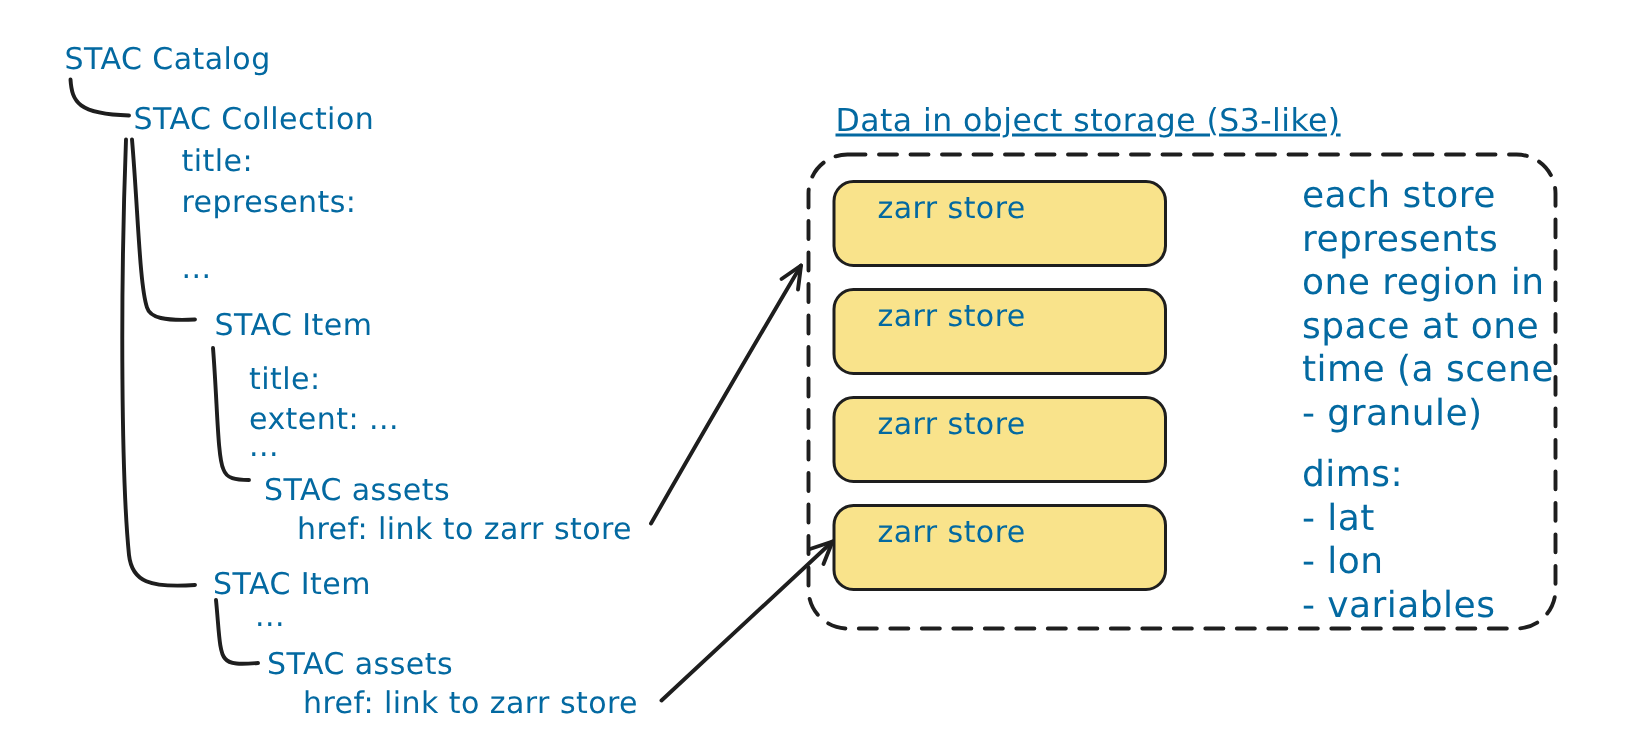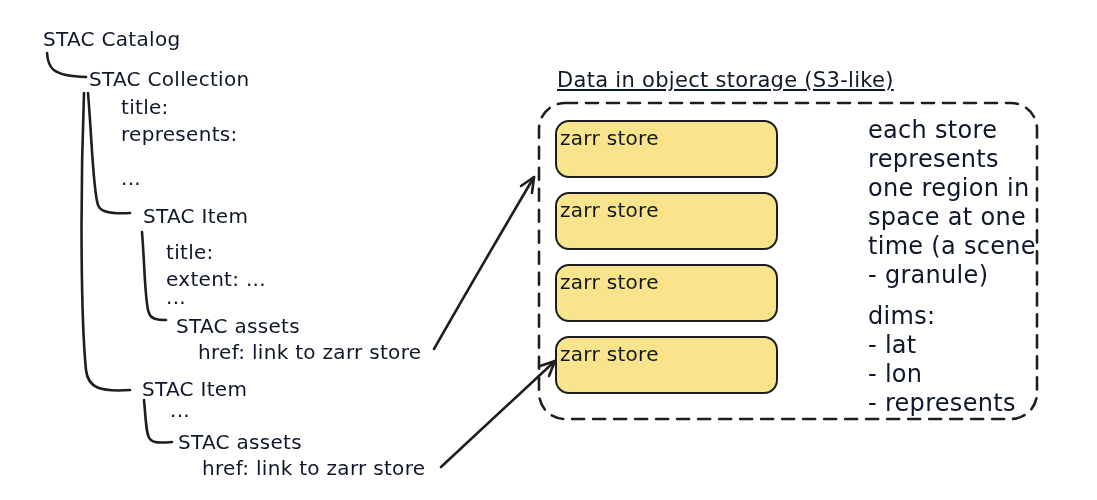--- a/index.html
+++ b/index.html
@@ -1,35 +1,35 @@
 <!DOCTYPE html>
 <html><head>
 <meta charset="utf-8">
 <style>
   html,body { margin:0; padding:0; background:#ffffff; }
   .canvas {
     position:relative; width:1097px; height:500px;
     background:#fff; overflow:hidden;
     font-family:"DejaVu Sans", sans-serif;
-    color:#0f172a;
+    color:#0369a1;
   }
   svg.strokes { position:absolute; left:0; top:0; pointer-events:none; }
   .t {
     position:absolute; font-size:20px; line-height:24px;
     white-space:nowrap; letter-spacing:0.3px;
   }
   .storage-title { font-size:21px; }
   .note {
     position:absolute; font-size:24px; line-height:29px;
     white-space:pre-line; letter-spacing:0.3px;
   }
   .zarr-box {
     position:absolute; left:555px; width:223px; height:58px;
     background:#f9e38b; border:2.5px solid #1e1e1e; border-radius:14px;
-    box-sizing:border-box; padding:4px 3px;
+    box-sizing:border-box; padding:4px 28px;
     font-size:20px; letter-spacing:0.3px;
   }
 </style>
 </head>
 <body>
 
 <div class="canvas">
 
   <svg class="strokes" width="1097" height="500" viewBox="0 0 1097 500">
     <g fill="none" stroke="#1e1e1e" stroke-width="2.6" stroke-linecap="round" stroke-linejoin="round">
@@ -89,15 +89,15 @@
 
   <div class="note" style="left:868px; top:116px;">each store
 represents
 one region in
 space at one
 time (a scene
 - granule)</div>
   <div class="note" style="left:868px; top:302px;">dims:
 - lat
 - lon
-- represents</div>
+- variables</div>
 
 </div>
 
 </body></html>

